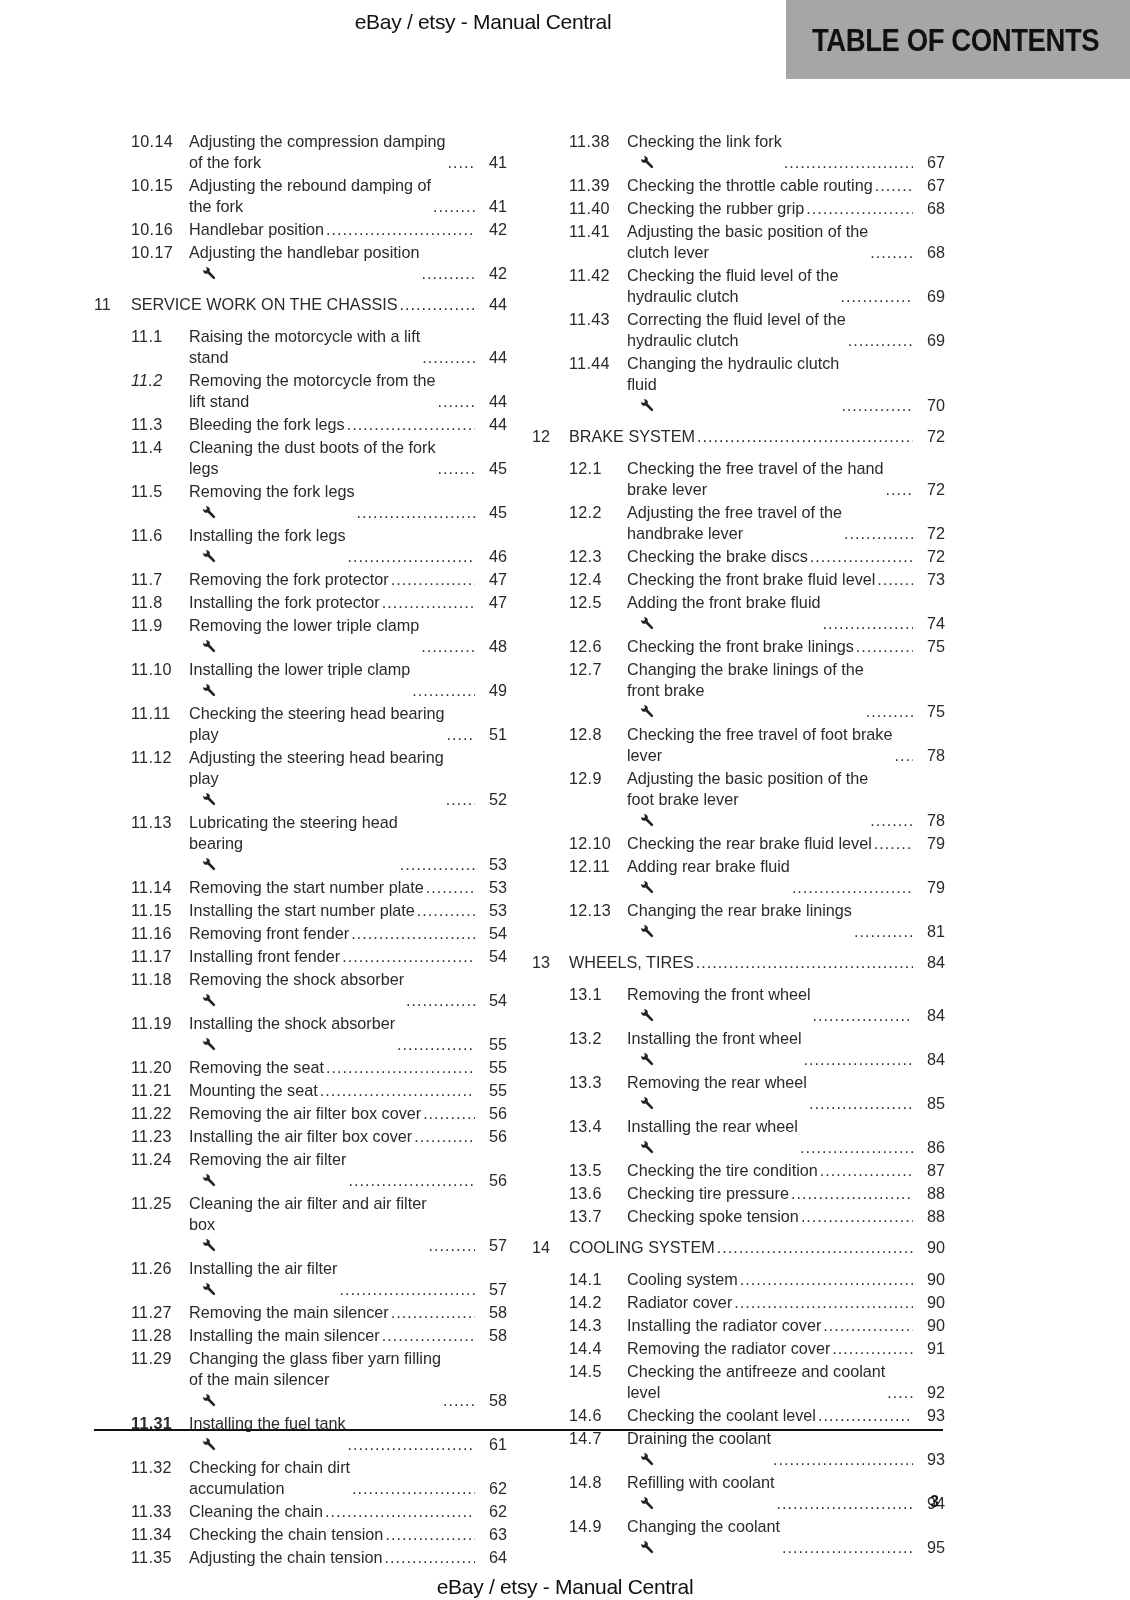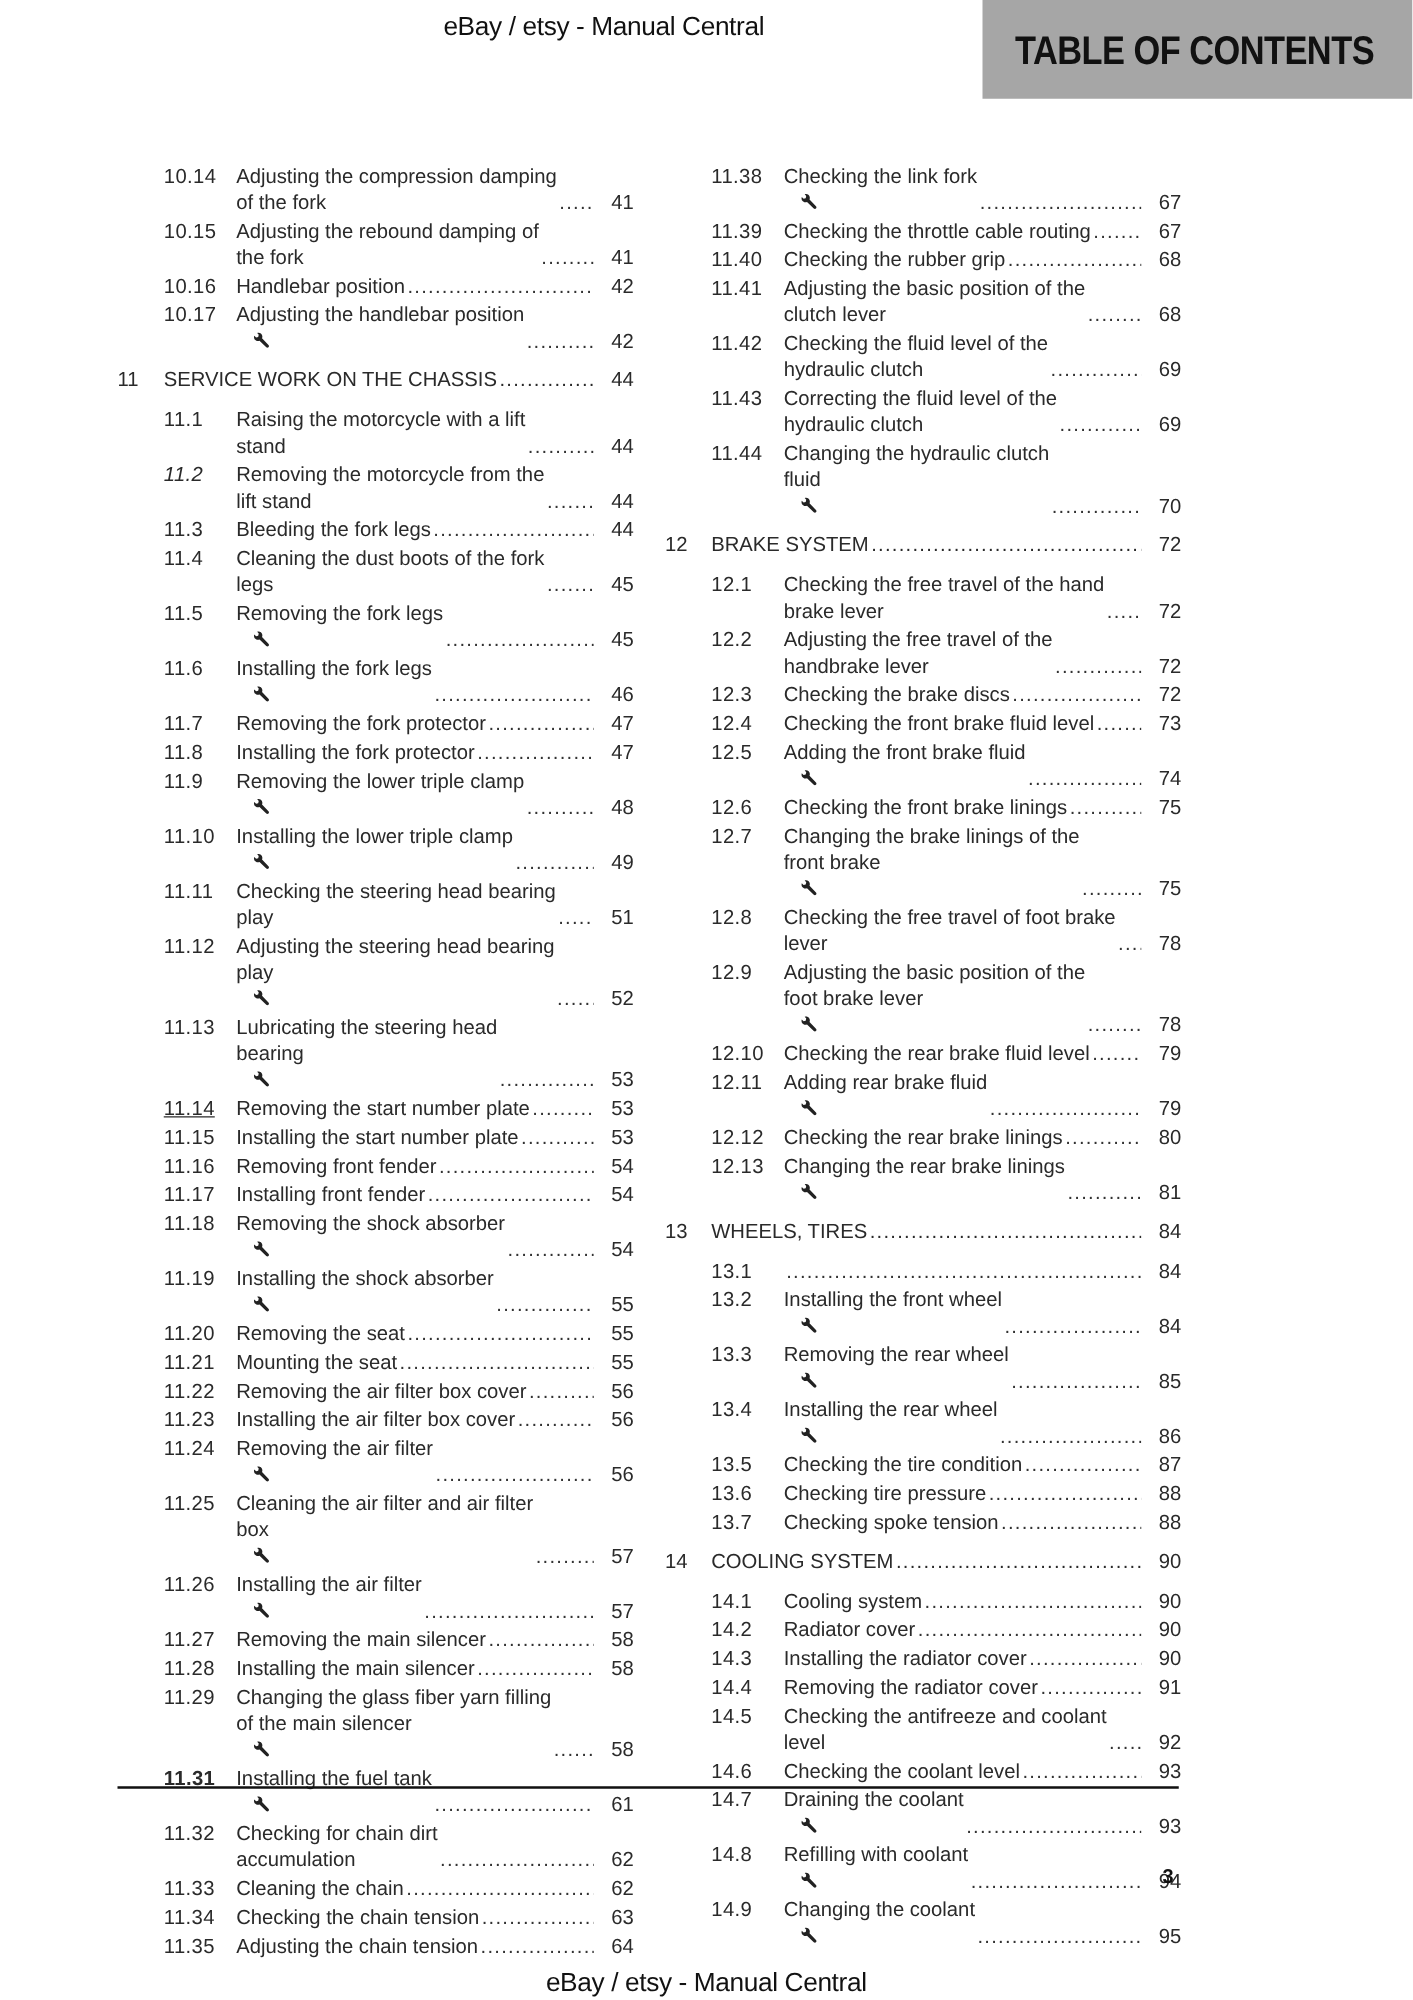--- a/index.html
+++ b/index.html
@@ -277,21 +277,21 @@
   <svg class="wrench" viewBox="0 0 16 16">
     <path d="M2.2 2.4 L5.2 5.2 L5.7 3.3 L4.3 1.6 C6.3 0.9 8.5 2.0 8.9 4.1 C9.1 4.9 9.0 5.6 8.7 6.3 L14.6 12.6 C15.2 13.2 15.2 14.1 14.6 14.6 C14.1 15.2 13.2 15.2 12.6 14.6 L6.4 8.6 C5.6 8.9 4.8 9.0 4.0 8.8 C1.9 8.3 0.9 6.2 1.6 4.2 L3.3 5.6 L5.2 5.2 Z" fill="#222"></path>
   </svg>
 </span>
           <span class="dots"></span>
         </div>
         <span class="page">53</span>
       </div>
     </div>
     <div class="entry">
-      <span style="width: 58px; flex: 0 0 58px; padding-left: 37px; align-self: flex-start; letter-spacing: 0.3px; text-decoration: underline;"><span class="num" style="padding-left: 0px;">11.14</span></span>
+      <span style="width: 58px; flex: 0 0 58px; padding-left: 37px; align-self: flex-start; letter-spacing: 0.3px;"><span class="num" style="padding-left: 0px;">11.14</span></span>
       <div class="body">
         <div class="title-wrap">
           <span class="title"><span>Removing the start number plate</span></span>
           <span class="dots"></span>
         </div>
         <span class="page">53</span>
       </div>
     </div>
     <div class="entry">
       <span style="width: 58px; flex: 0 0 58px; padding-left: 37px; align-self: flex-start; letter-spacing: 0.3px;"><span class="num" style="padding-left: 0px;">11.15</span></span>
@@ -727,30 +727,20 @@
   <svg class="wrench" viewBox="0 0 16 16">
     <path d="M2.2 2.4 L5.2 5.2 L5.7 3.3 L4.3 1.6 C6.3 0.9 8.5 2.0 8.9 4.1 C9.1 4.9 9.0 5.6 8.7 6.3 L14.6 12.6 C15.2 13.2 15.2 14.1 14.6 14.6 C14.1 15.2 13.2 15.2 12.6 14.6 L6.4 8.6 C5.6 8.9 4.8 9.0 4.0 8.8 C1.9 8.3 0.9 6.2 1.6 4.2 L3.3 5.6 L5.2 5.2 Z" fill="#222"></path>
   </svg>
 </span>
           <span class="dots"></span>
         </div>
         <span class="page">79</span>
       </div>
     </div>
     <div class="entry">
-      <span style="width: 58px; flex: 0 0 58px; padding-left: 37px; align-self: flex-start; letter-spacing: 0.3px;"><span class="num" style="padding-left: 0px;">12.12</span></span>
-      <div class="body">
-        <div class="title-wrap">
-          <span class="title"><span>Checking the rear brake linings</span></span>
-          <span class="dots"></span>
-        </div>
-        <span class="page">80</span>
-      </div>
-    </div>
-    <div class="entry">
       <span style="width: 58px; flex: 0 0 58px; padding-left: 37px; align-self: flex-start; letter-spacing: 0.3px;"><span class="num" style="padding-left: 0px;">12.13</span></span>
       <div class="body">
         <div class="title-wrap">
           <span class="title"><span>Changing the rear brake linings</span>
   <svg class="wrench" viewBox="0 0 16 16">
     <path d="M2.2 2.4 L5.2 5.2 L5.7 3.3 L4.3 1.6 C6.3 0.9 8.5 2.0 8.9 4.1 C9.1 4.9 9.0 5.6 8.7 6.3 L14.6 12.6 C15.2 13.2 15.2 14.1 14.6 14.6 C14.1 15.2 13.2 15.2 12.6 14.6 L6.4 8.6 C5.6 8.9 4.8 9.0 4.0 8.8 C1.9 8.3 0.9 6.2 1.6 4.2 L3.3 5.6 L5.2 5.2 Z" fill="#222"></path>
   </svg>
 </span>
           <span class="dots"></span>
         </div>
@@ -760,20 +750,25 @@
     <div class="chapter">
       <span class="cnum">13</span>
       <span class="ctitle">WHEELS, TIRES</span>
       <span class="dots"></span>
       <span class="page">84</span>
     </div>
     <div class="entry">
       <span style="width: 58px; flex: 0 0 58px; padding-left: 37px; align-self: flex-start; letter-spacing: 0.3px;"><span class="num" style="padding-left: 0px;">13.1</span></span>
       <div class="body">
         <div class="title-wrap">
+          <span class="title"><span>Removing the front wheel</span>
+  <svg class="wrench" viewBox="0 0 16 16">
+    <path d="M2.2 2.4 L5.2 5.2 L5.7 3.3 L4.3 1.6 C6.3 0.9 8.5 2.0 8.9 4.1 C9.1 4.9 9.0 5.6 8.7 6.3 L14.6 12.6 C15.2 13.2 15.2 14.1 14.6 14.6 C14.1 15.2 13.2 15.2 12.6 14.6 L6.4 8.6 C5.6 8.9 4.8 9.0 4.0 8.8 C1.9 8.3 0.9 6.2 1.6 4.2 L3.3 5.6 L5.2 5.2 Z" fill="#222"></path>
+  </svg>
+</span>
           <span class="dots"></span>
         </div>
         <span class="page">84</span>
       </div>
     </div>
     <div class="entry">
       <span style="width: 58px; flex: 0 0 58px; padding-left: 37px; align-self: flex-start; letter-spacing: 0.3px;"><span class="num" style="padding-left: 0px;">13.2</span></span>
       <div class="body">
         <div class="title-wrap">
           <span class="title"><span>Installing the front wheel</span>

